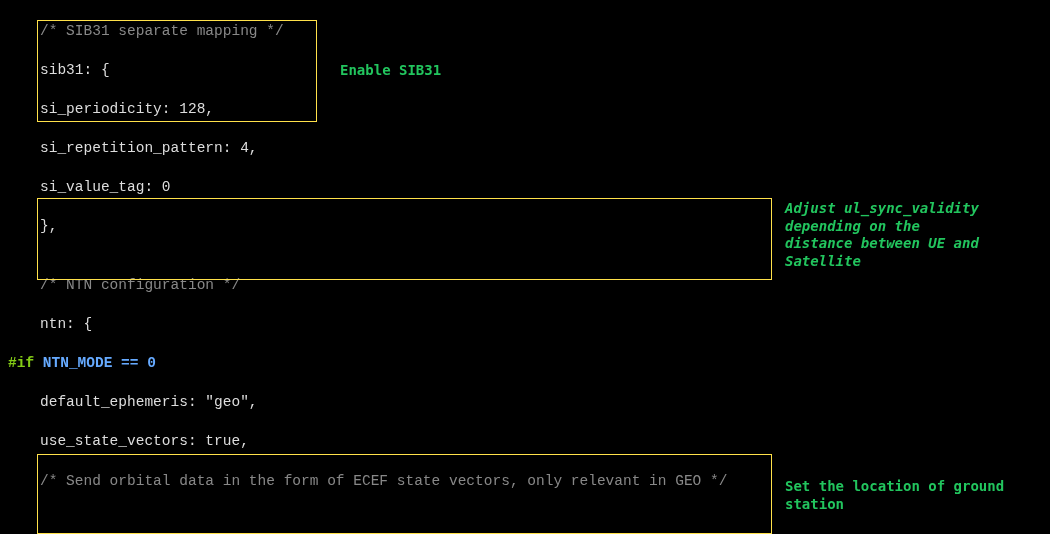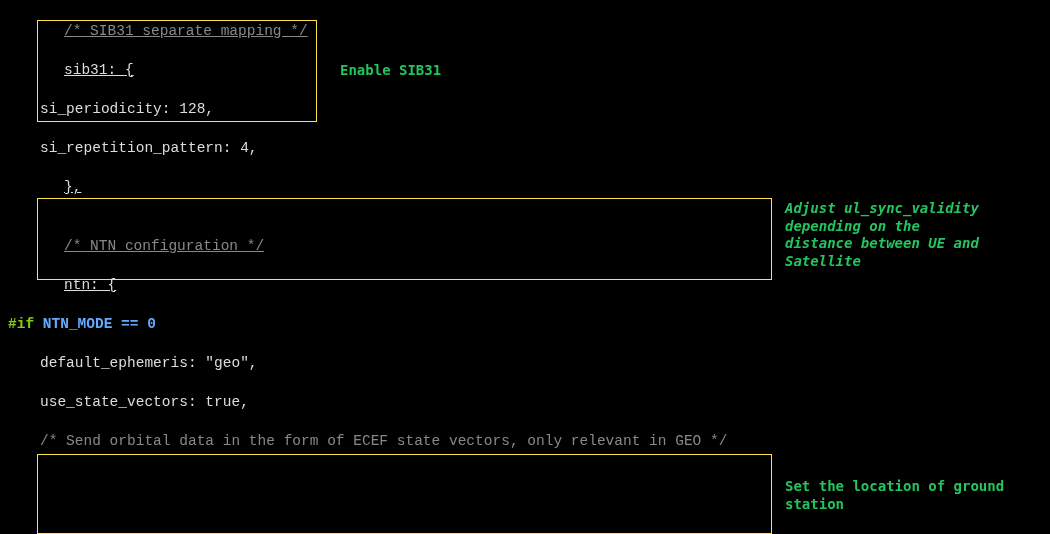--- a/index.html
+++ b/index.html
@@ -14,21 +14,21 @@
     overflow: hidden;
     position: relative;
     padding-top: 2px;
   }
   .code-area {
     white-space: pre;
     position: relative;
   }
   .line { display: block; }
   .ind0 { padding-left: 8px; }
-  .ind1 { padding-left: 64px; text-decoration: underline; }
+  .ind1 { padding-left: 40px; }
   .ind2 { padding-left: 40px; }
   .comment { color: #888; }
   .preproc { color: #84cc16; font-weight: bold; }
   .preproc-val { color: #66aaff; font-weight: bold; margin-top: 21px; }
   .annotation {
     position: absolute;
     color: #22c55e;
     font-family: 'Consolas', 'Monaco', monospace;
     font-size: 14px;
     font-weight: bold;
@@ -41,20 +41,21 @@
   }
 </style>
 </head>
 <body>
 
 <div class="code-area">
 <span class="line ind1 comment">/* SIB31 separate mapping */</span>
 <span class="line ind1">sib31: {</span>
 <span class="line ind2">si_periodicity: 128,</span>
 <span class="line ind2">si_repetition_pattern: 4,</span>
+<span class="line ind2">si_value_tag: 0</span>
 <span class="line ind1">},</span>
 <span class="line"></span>
 <span class="line ind1 comment">/* NTN configuration */</span>
 <span class="line ind1">ntn: {</span>
 <span class="line ind0"><span class="preproc">#if</span><span class="preproc-val"> NTN_MODE == 0</span></span>
 <span class="line ind2">default_ephemeris: "geo",</span>
 <span class="line ind2">use_state_vectors: true,</span>
 <span class="line ind2 comment">/* Send orbital data in the form of ECEF state vectors, only relevant in GEO */</span>
 
 

